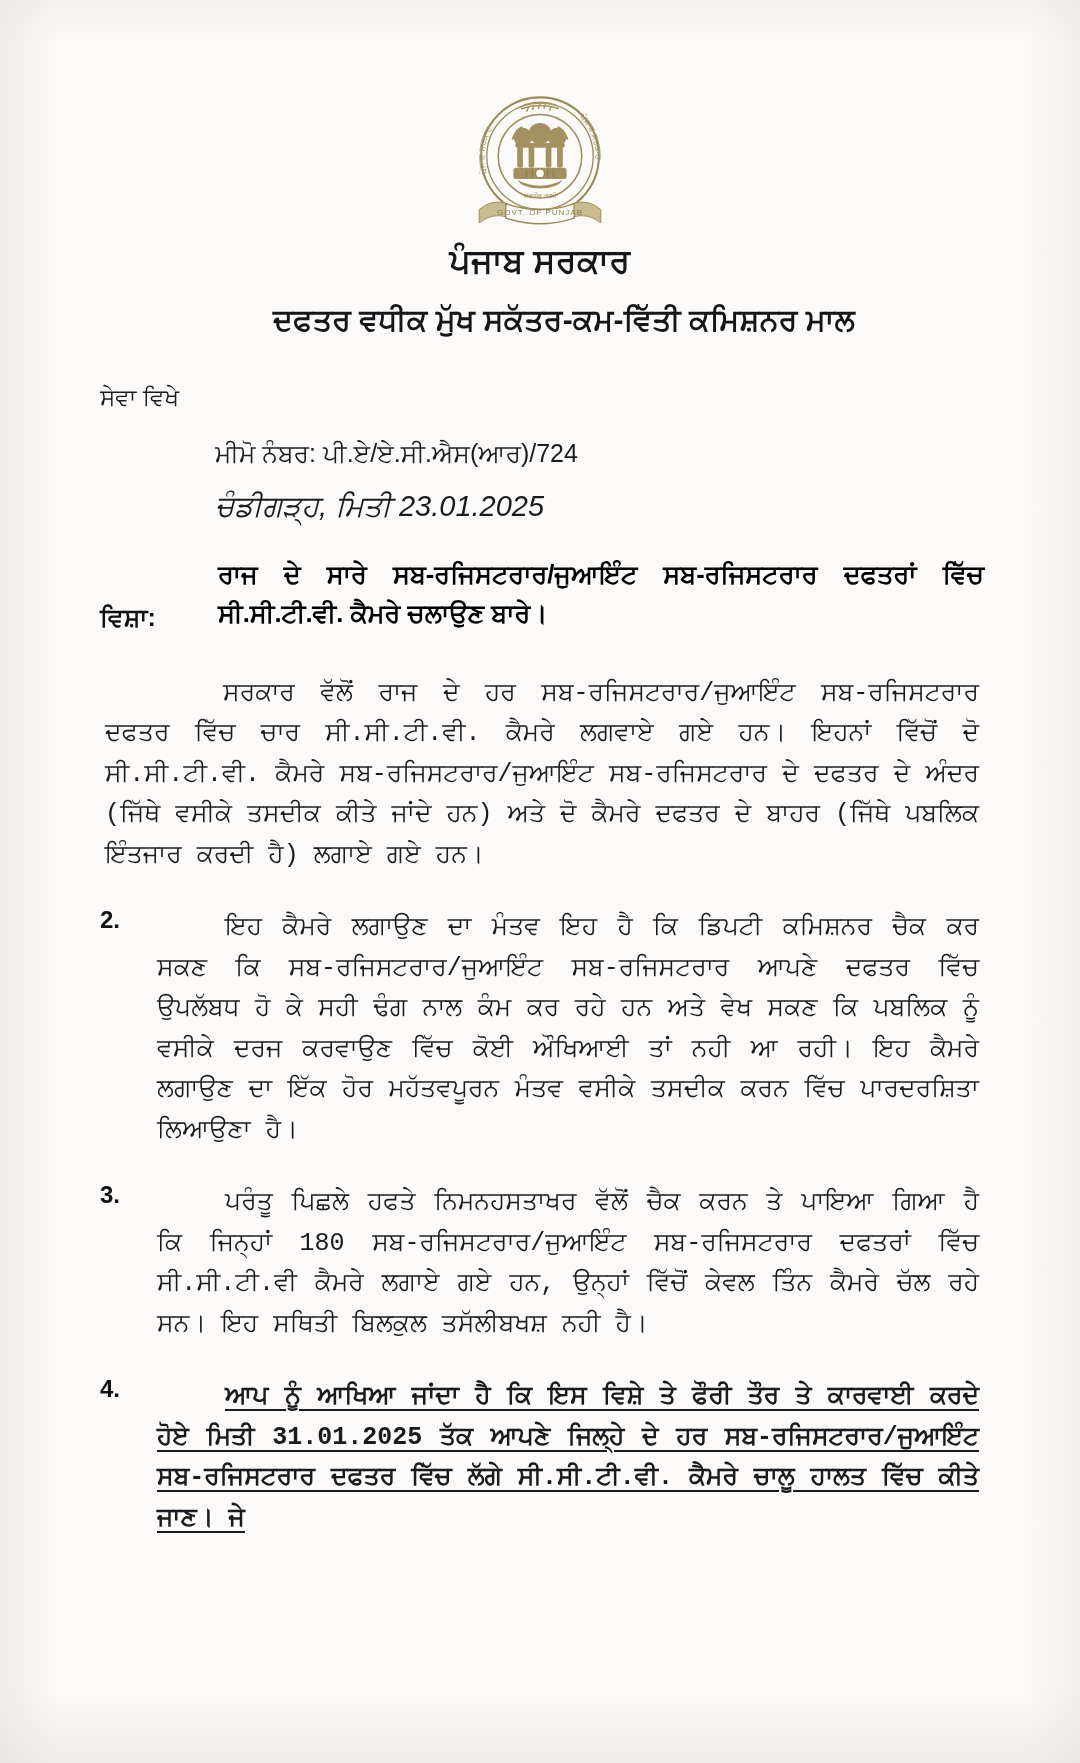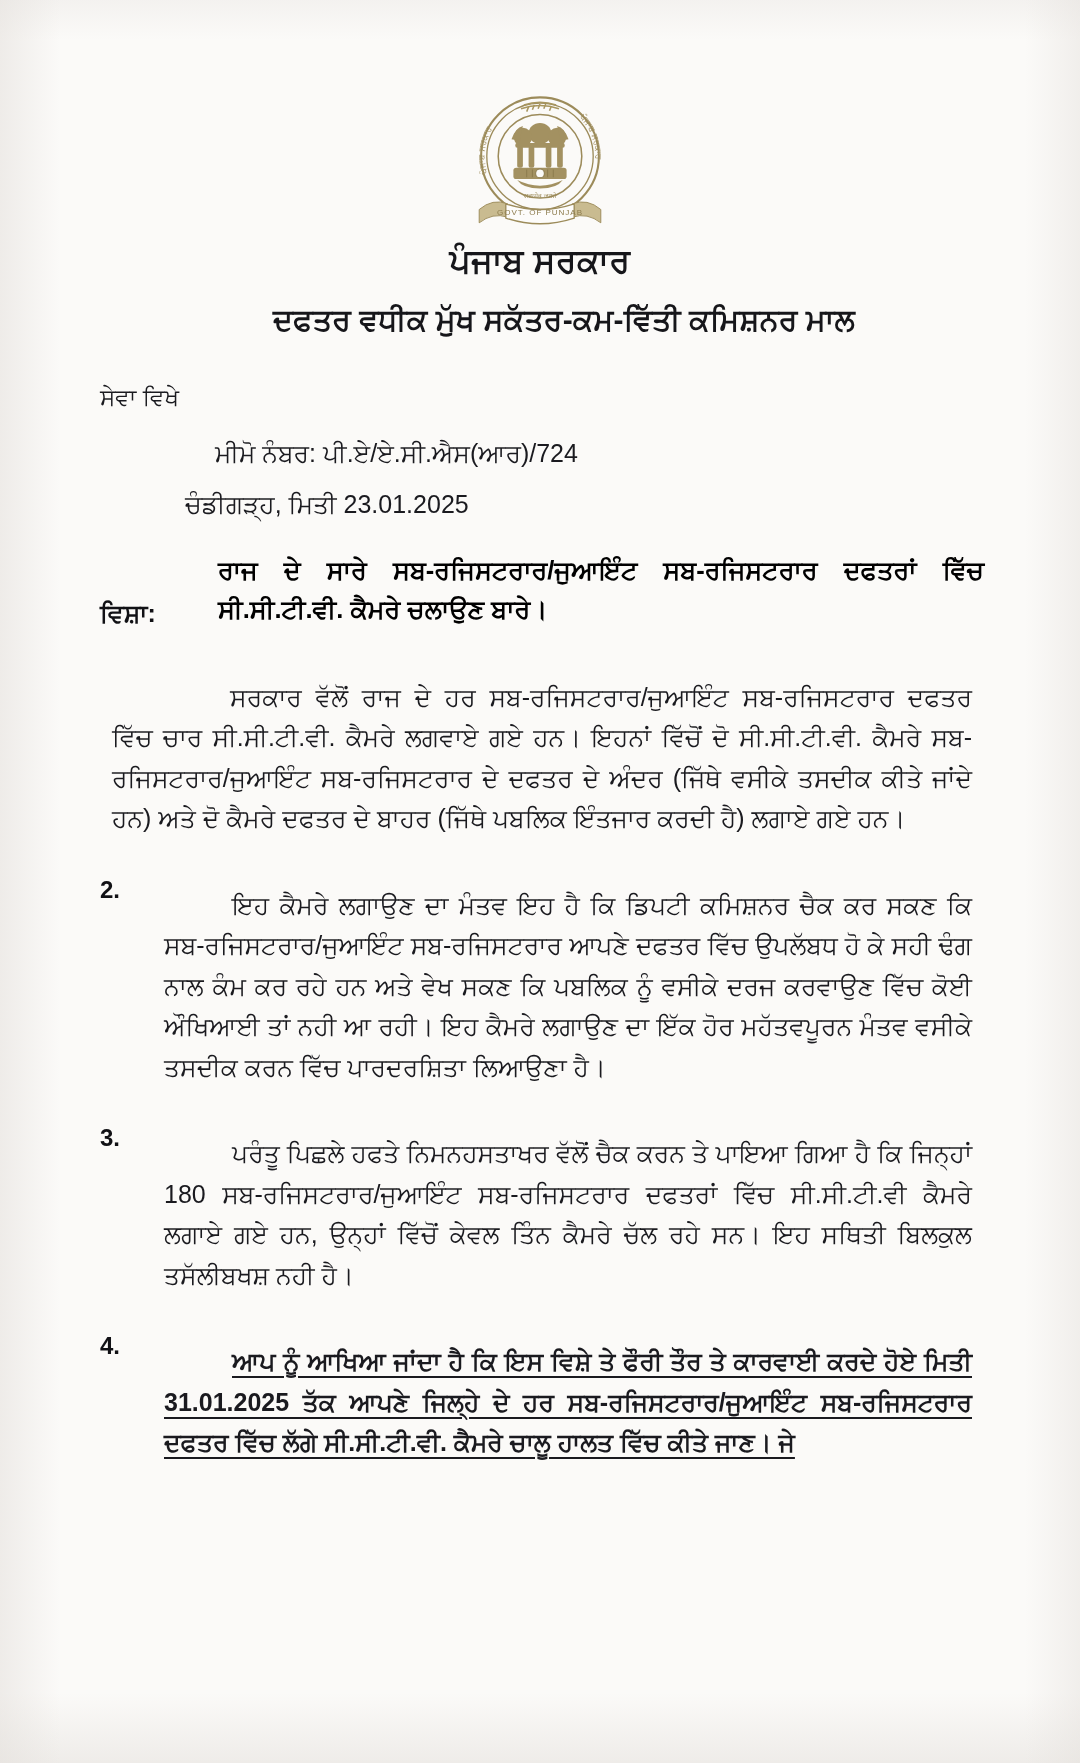--- a/index.html
+++ b/index.html
@@ -94,23 +94,24 @@
     margin-left: 115px;
     font-size: 25px;
     margin-bottom: 44px;
   }
   .memo-no {
     margin-left: 115px;
     font-size: 25px;
     margin-bottom: 26px;
   }
   .memo-place {
-    margin-left: 85px;
-    font-size: 25px;
+    margin-left: 115px;
+    font-size: 29px;
     margin-bottom: 34px;
+    font-style: italic;
   }
 
   
   .subject-row {
     display: flex;
     align-items: flex-end;
     margin-bottom: 30px;
   }
   .subject-label {
     font-family: "Liberation Sans", sans-serif;
@@ -144,27 +145,27 @@
     font-size: 24px;
     color: #111115;
     width: 52px;
     flex: 0 0 52px;
     padding-top: 3px;
   }
   .para-body {
     flex: 1 1 auto;
   }
   .para-text {
-    font-family: Liberation Sans, sans-serif;
+    font-family: Liberation Mono, monospace;
     font-size: 25px;
     color: #1a1a1f;
     line-height: 1.62;
     text-align: justify;
     text-justify: inter-word;
-    margin: 12px;
+    margin: 5px;
   }
   .para-text.indent-first {
     text-indent: 68px;
   }
   .para-text.bold-underline {
     font-weight: bold;
     text-decoration: underline;
     text-underline-offset: 6px;
     text-decoration-thickness: 2px;
   }

